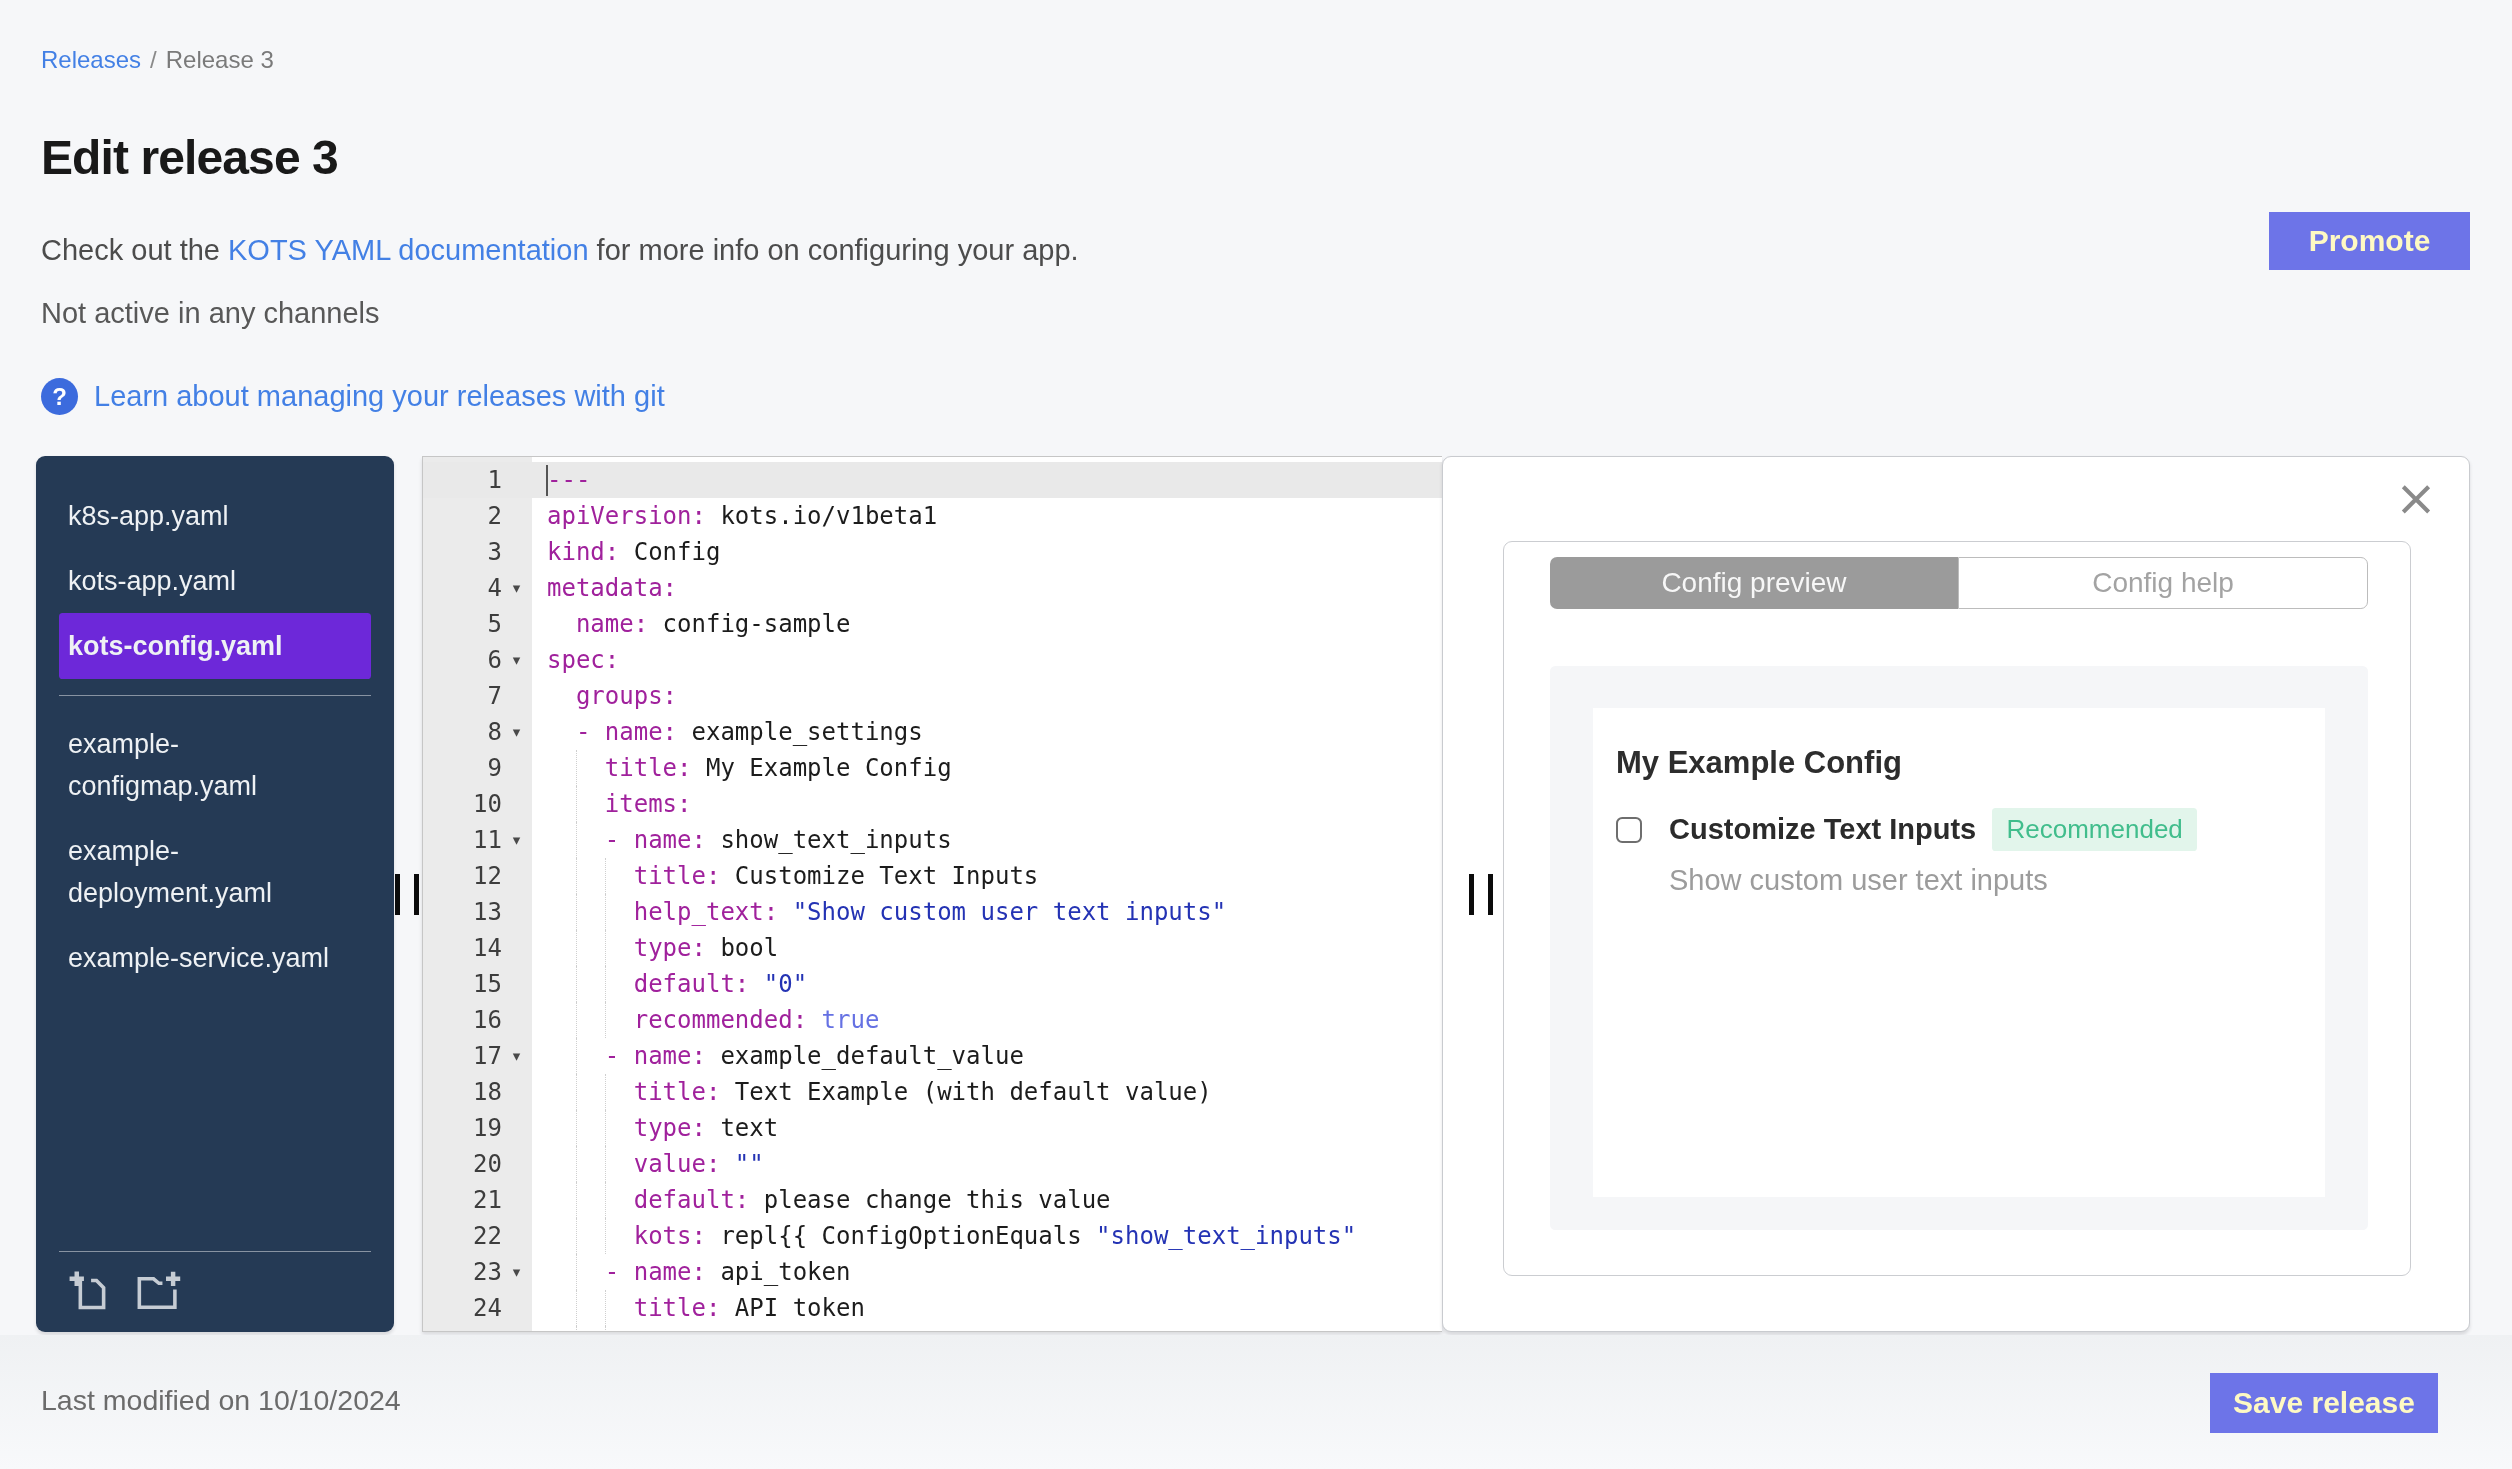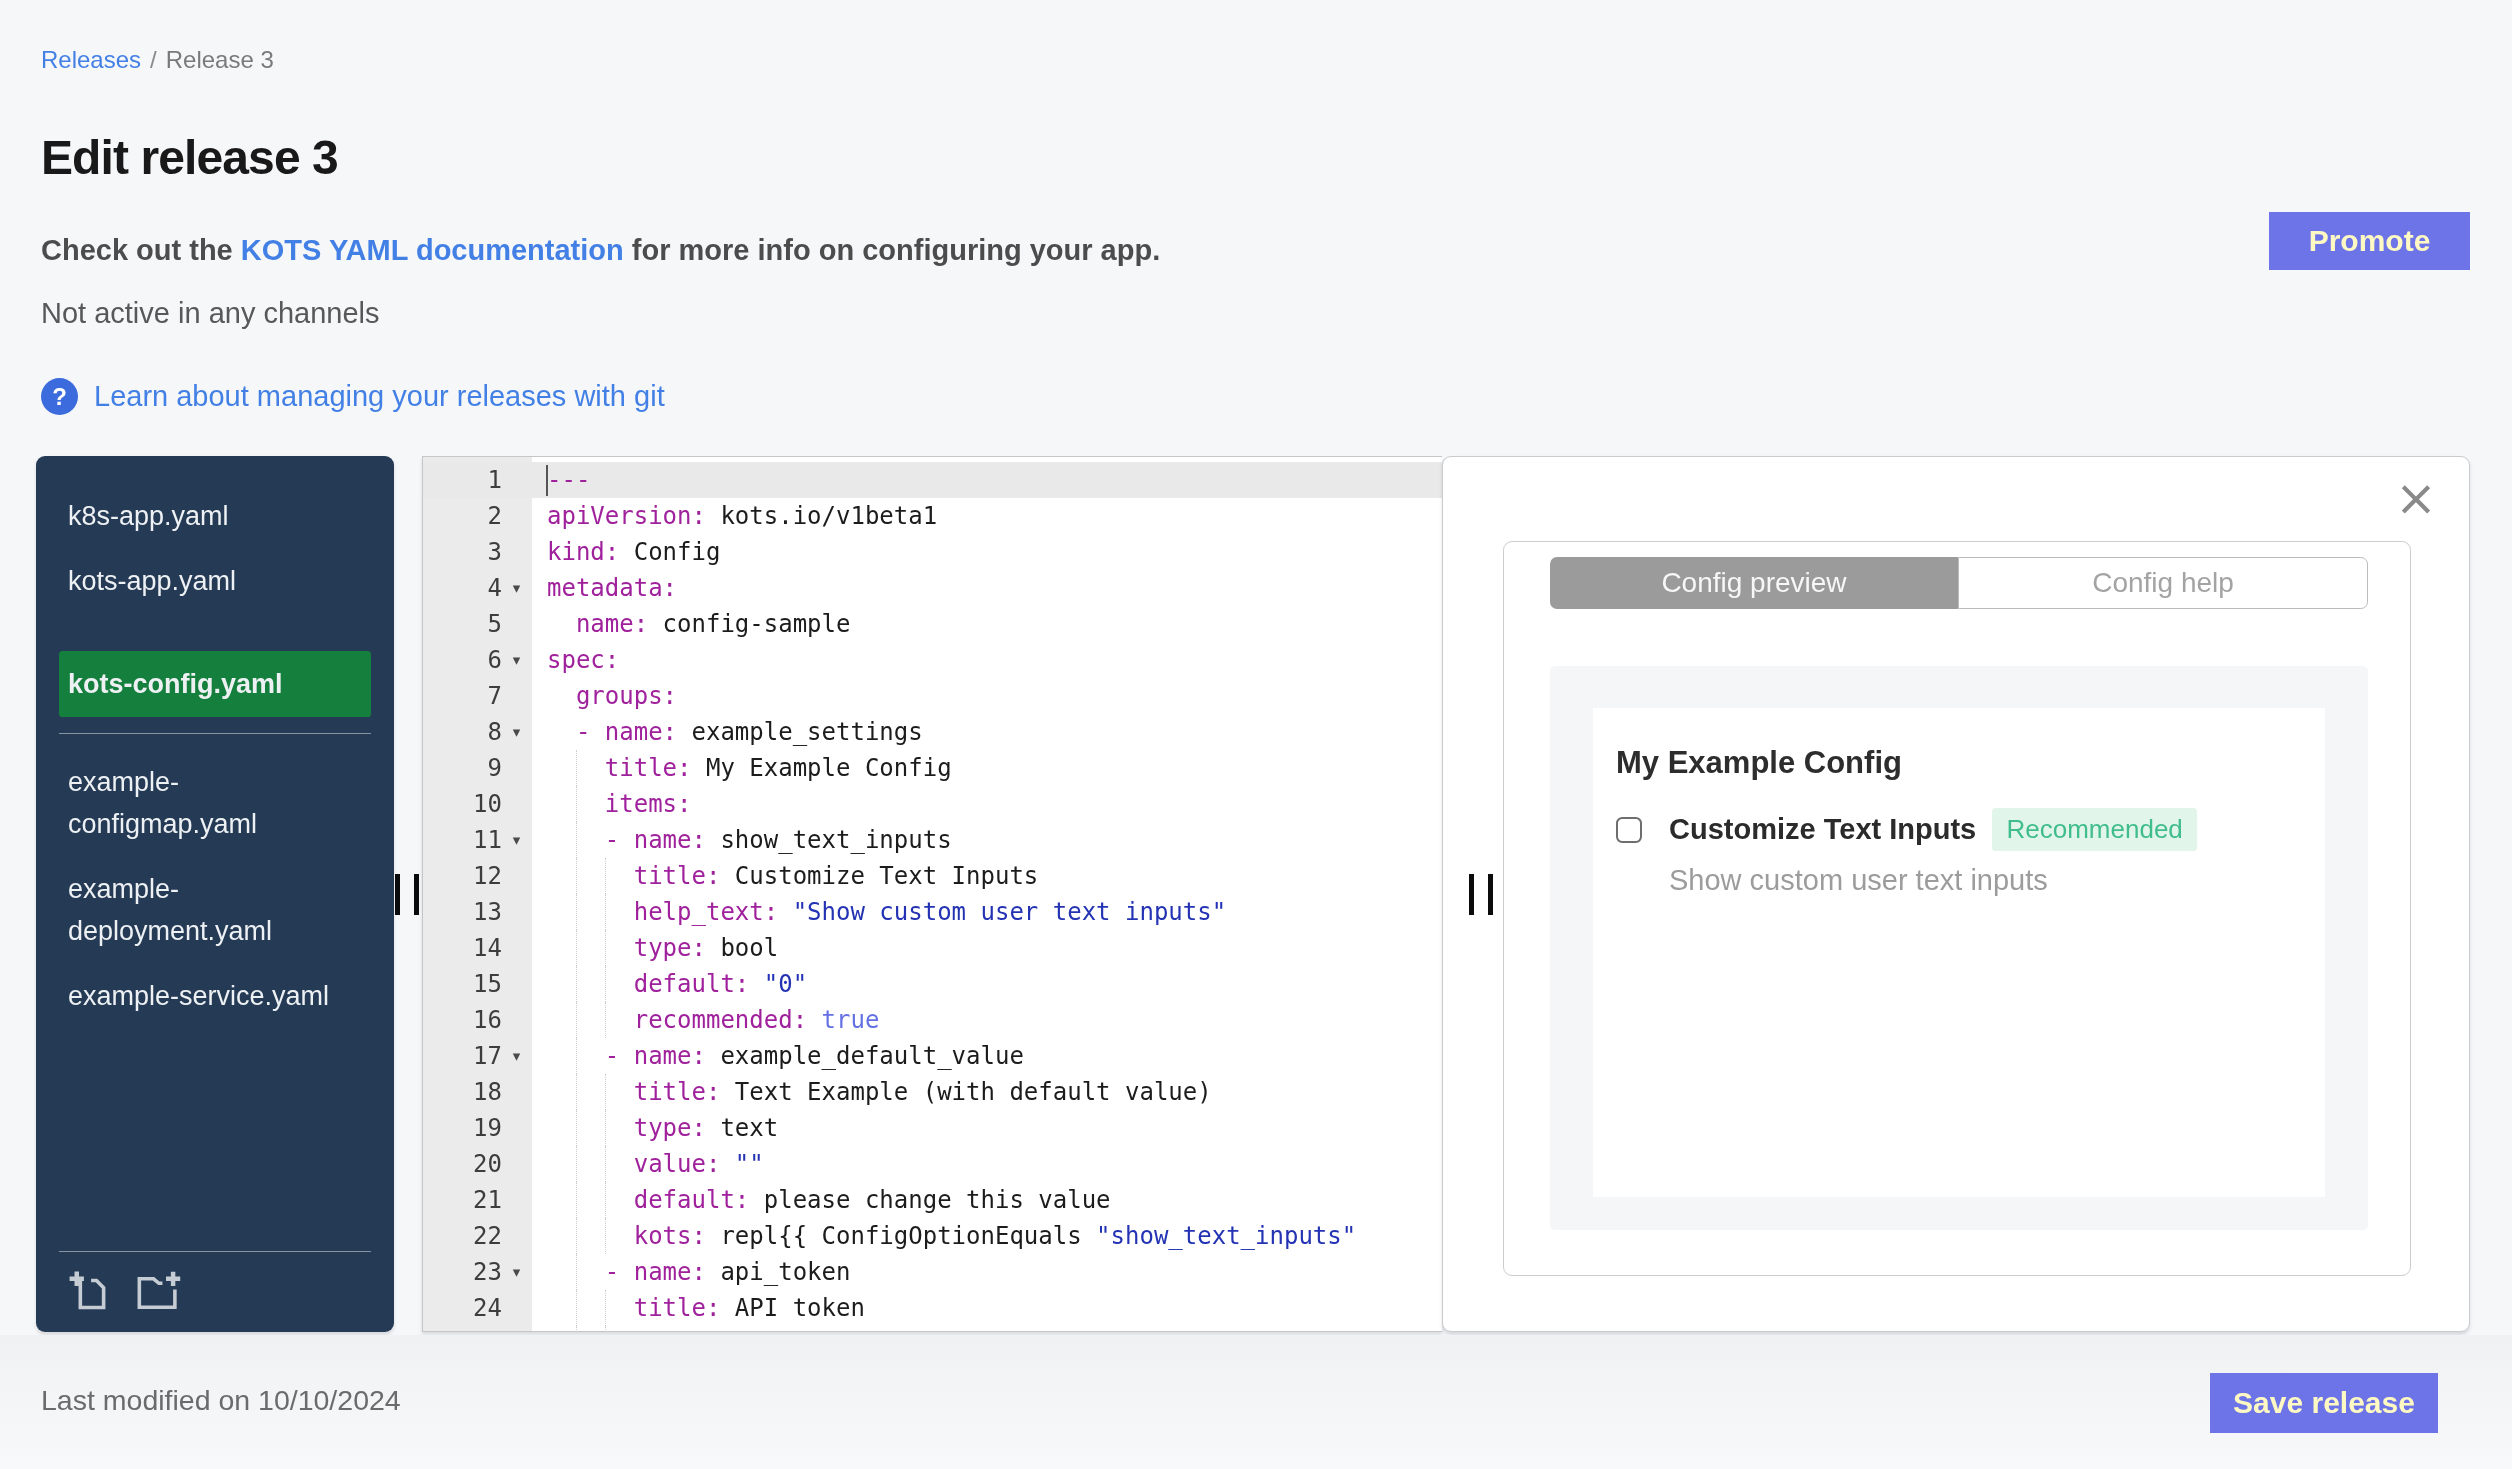--- a/index.html
+++ b/index.html
@@ -8,21 +8,21 @@
   #screen { position:relative; width:2512px; height:1469px; background:#f6f7f9; overflow:hidden; }
 
   a, .link { color:#4380e5; text-decoration:none; cursor:pointer; }
 
   
   .breadcrumb { position:absolute; left:41px; top:46px; font-size:24px; color:#7a7a7a; }
   .breadcrumb .sep { margin:0 9px; color:#8a8a8a; }
   .title-row { position:absolute; left:41px; top:130px; display:flex; align-items:baseline; }
   .page-title { font-size:48px; font-weight:bold; color:#191919; letter-spacing:-0.9px; }
   .created { margin-left:36px; font-size:28px; color:#6e6e6e; }
-  .doc-line { position:absolute; left:41px; top:234px; font-size:29px; color:#4c4c4c;font-weight:bold; }
+  .doc-line { position:absolute; left:41px; top:234px; font-size:29px; color:#4c4c4c; }
   .status-line { position:absolute; left:41px; top:297px; font-size:29px; color:#585858; }
   .git-row { position:absolute; left:41px; top:378px; display:flex; align-items:center; }
   .q-circle { width:37px; height:37px; border-radius:50%; background:#3c6bdd; color:#fff;
               font-size:24px; font-weight:bold; display:flex; align-items:center; justify-content:center; }
   .git-row .link { margin-left:16px; font-size:29px; }
 
   .btn { display:flex; align-items:center; justify-content:center; background:#6d74e8; color:#fef9c3;
          font-weight:bold; border:none; border-radius:0; cursor:pointer;
          font-family:"Liberation Sans",sans-serif;text-align:center; }
   #promote-btn { position:absolute; top:212px; right:42px; width:201px; height:58px; font-size:30px; }
@@ -30,21 +30,21 @@
 
   
   .panel-shadow { box-shadow:0 2.7px 3.6px rgba(40,45,60,.14); }
 
   
   .sidebar { position:absolute; left:36px; top:456px; width:358px; height:876px;
              background:#253a55; border-radius:9px; overflow:hidden; }
   .file-list { padding-top:27px; }
   .file-item { margin:0 23px; padding:11.6px 16px 11.6px 9px; border-radius:3.6px;
                font-size:27px; line-height:42px; color:#eef1f4; cursor:pointer; overflow-wrap:break-word; }
-  .file-item.selected { background:#15803d; font-weight:bold;margin-top:38px; }
+  .file-item.selected { background:#6d28d9; font-weight:bold; }
   .side-divider { height:0.9px; background:#aab2bc; opacity:.75; margin:16px 23px; }
   .sidebar-footer { position:absolute; left:23px; right:23px; bottom:18px; }
   .sidebar-footer .line { height:0.9px; background:#aab2bc; opacity:.75; margin-bottom:16px; }
   .side-icons { display:flex; gap:25px; padding-left:7.1px; }
   .icon-btn { background:none; border:none; cursor:pointer; padding:0; }
 
   
   .editor { position:absolute; left:422px; top:456px; width:1020px; height:876px;
             background:#fff; border:0.9px solid #c6c6c6; border-right:none; overflow:hidden; }
   .gutter-bg { position:absolute; left:0; top:0; bottom:0; width:109px; background:#ebebeb; }

